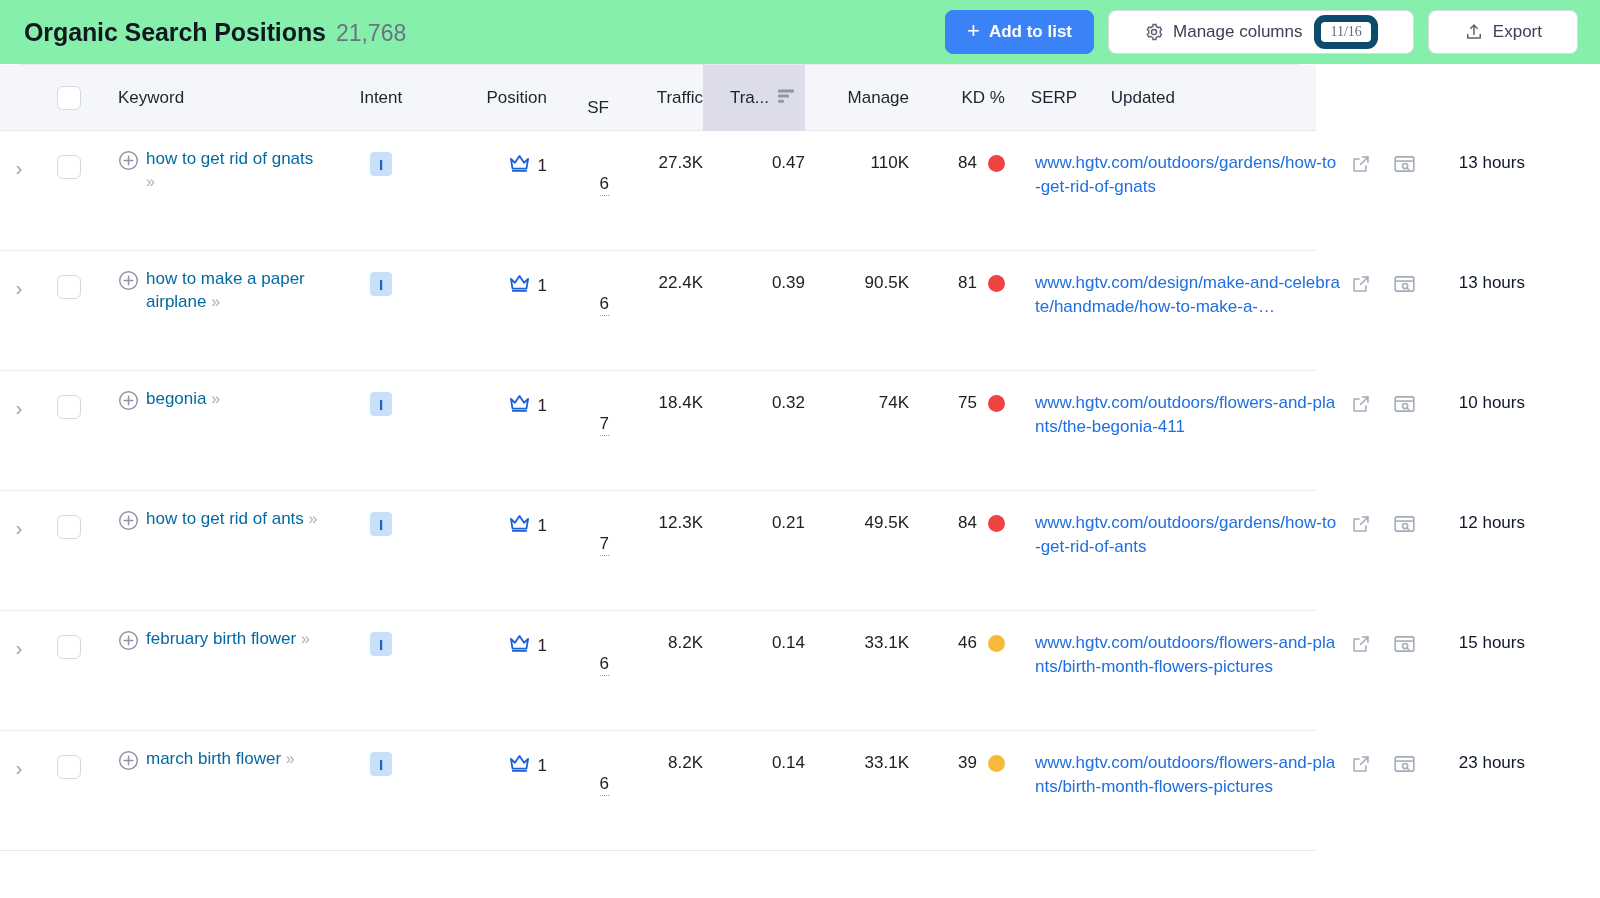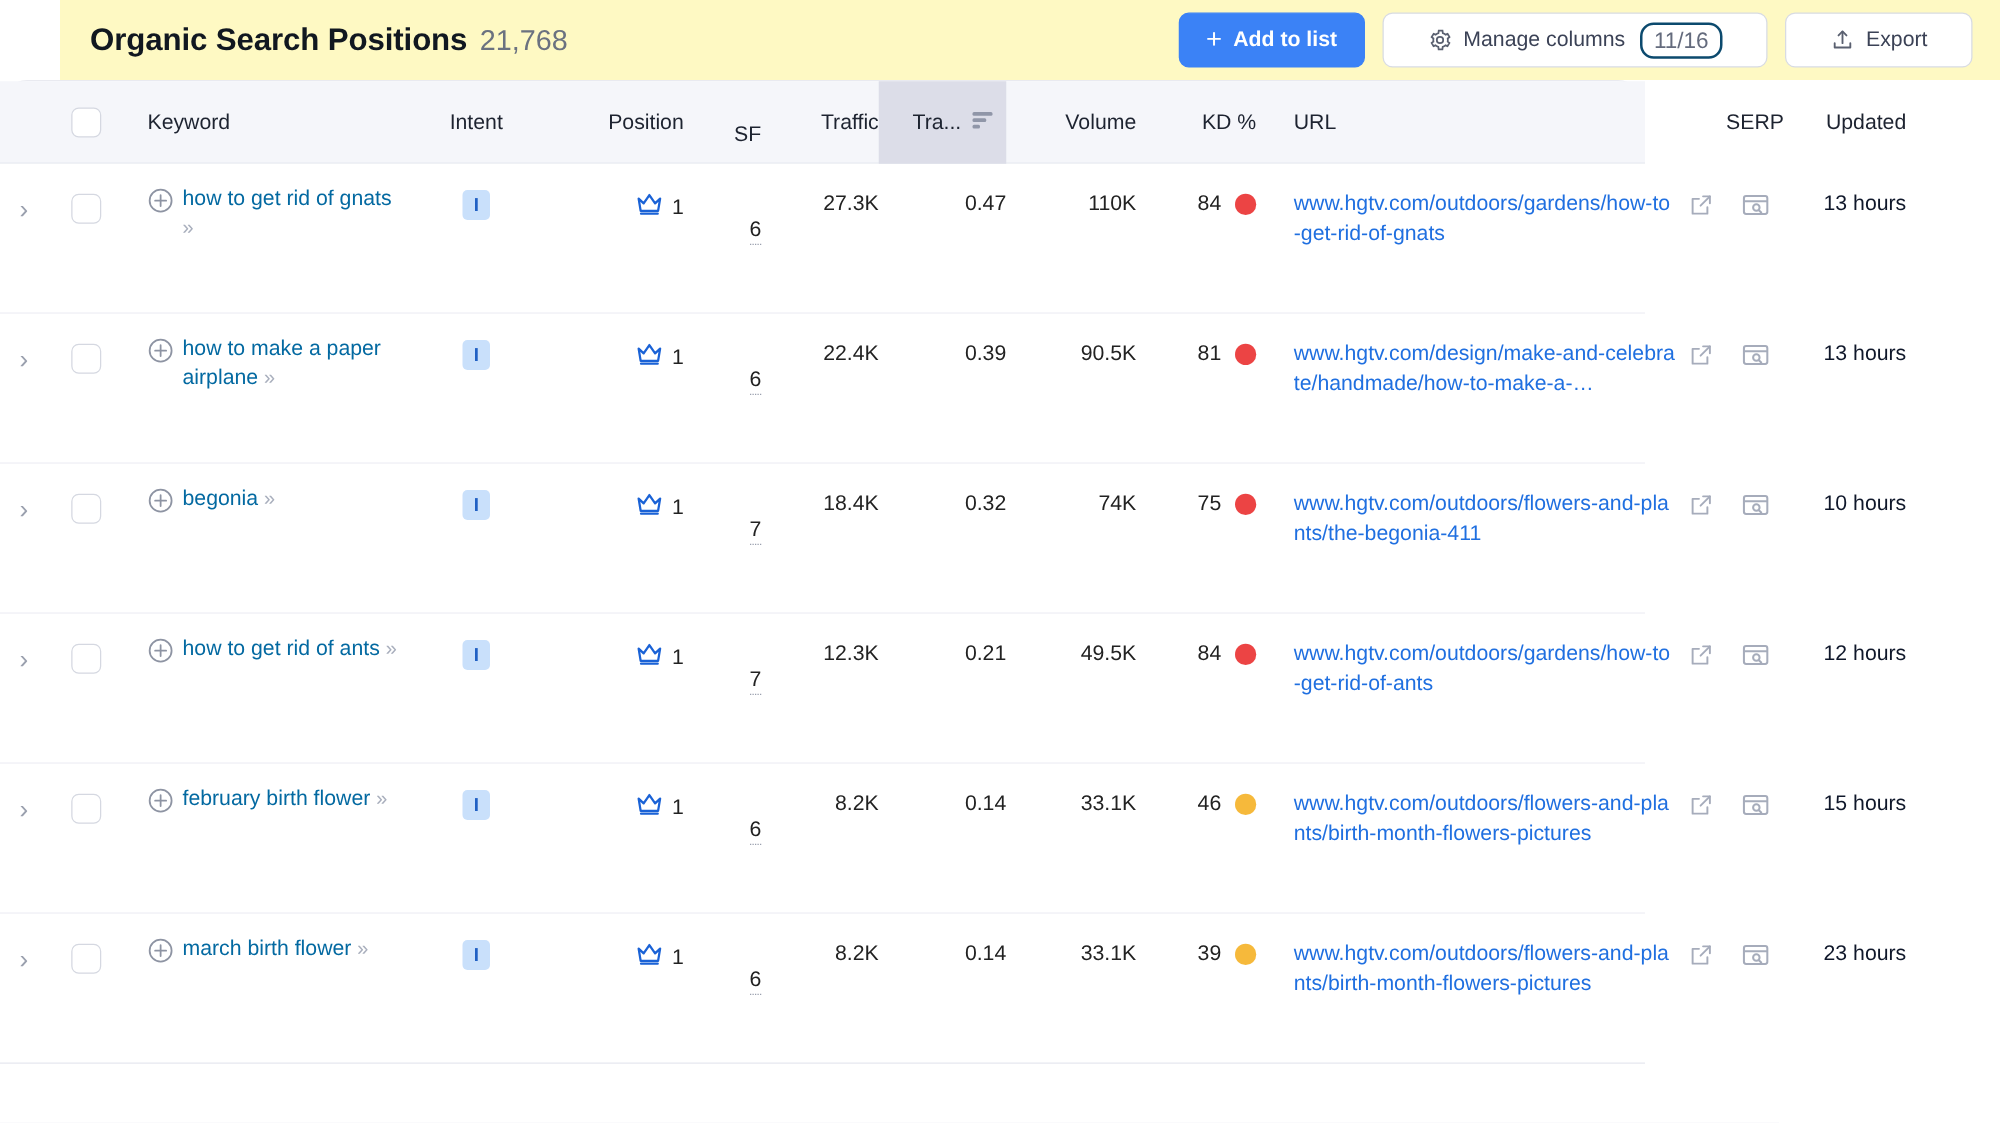--- a/index.html
+++ b/index.html
@@ -11,22 +11,21 @@
     color: #222222;
     overflow: hidden;
   }
 
   
   .topbar {
     height: 64px;
     display: flex;
     align-items: center;
     padding: 0 22px 0 24px;
-    background: #fef9c3;
-    margin-left: 48px;
+    background: #86efac;
   }
   .title-wrap {
     display: flex;
     align-items: baseline;
     gap: 10px;
   }
   .title {
     font-size: 25px;
     font-weight: bold;
     color: #111820;
@@ -65,27 +64,28 @@
     padding: 0 21px;
   }
   .btn-primary .plus {
     font-size: 22px;
     line-height: 1;
     font-weight: normal;
     position: relative;
     top: -1px;
   }
   .badge-count {
-    border: 2px solid #0c4a6e;
+    border: 7px solid #0c4a6e;
     border-radius: 11px;
     padding: 2px 9px;
-    font-size: 18px;
+    font-size: 14px;
     color: #646b7d;
     background: #fff;
     margin-left: 3px;
+    font-family: Liberation Serif, serif;
   }
   .icon-sq { width: 20px; height: 20px; display: block; flex: 0 0 auto; }
 
   
   .table {
     width: 1316px;
     border-top: 1px solid #e9eaf0;
     border-radius: 22px;
   }
   .thead {
@@ -297,23 +297,22 @@
     <div class="c-trafp">
       <span>Tra...</span>
       <span class="sort-icon">
         <svg viewBox="0 0 18 16" width="18" height="16">
           <rect x="1" y="1.5" width="16" height="3" rx="1.2" fill="#9096a8"></rect>
           <rect x="1" y="6.6" width="11" height="3" rx="1.2" fill="#9096a8"></rect>
           <rect x="1" y="11.7" width="6" height="3" rx="1.2" fill="#9096a8"></rect>
         </svg>
       </span>
     </div>
-    <div class="c-vol thead-cell">Volume</div>
+    <div class="c-vol thead-cell">Manage</div>
     <div class="c-kd thead-cell">KD %</div>
-    <div class="c-url thead-cell">URL</div>
     <div class="c-serp thead-cell">SERP</div>
     <div class="c-upd thead-cell">Updated</div>
   </div>
 
   <div id="tbody">
 <div class="row">
   <div class="c-exp">
     <span class="chevron">›</span>
   </div>
   <div class="c-chk">

